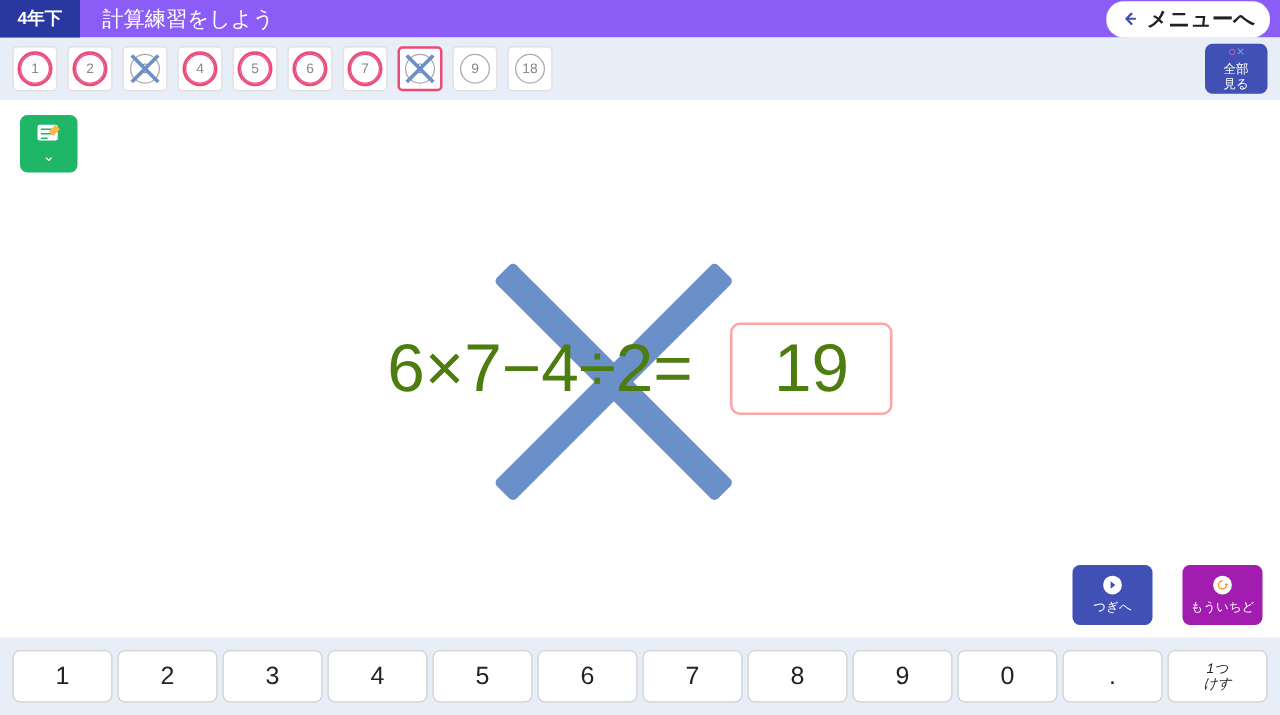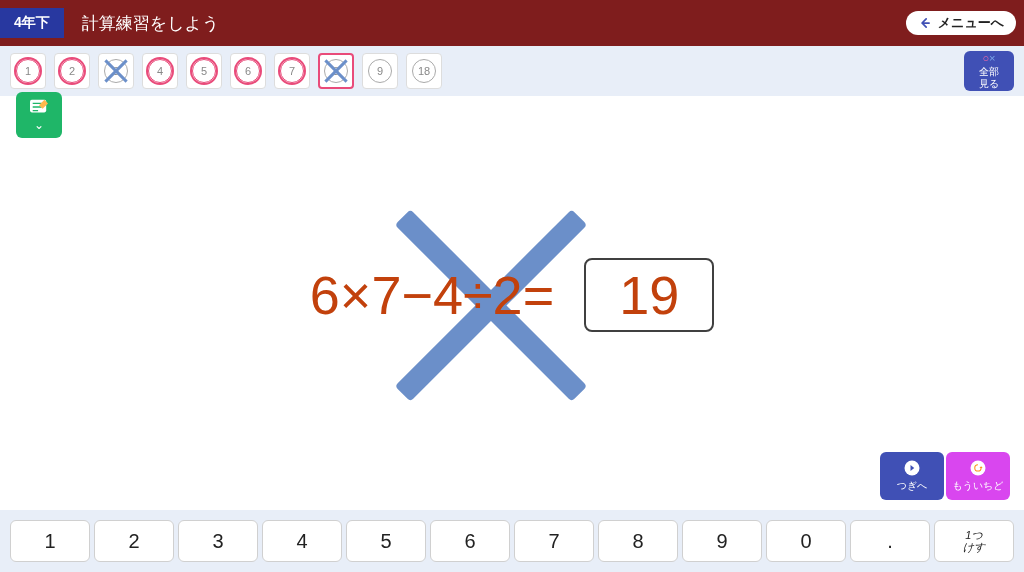--- a/index.html
+++ b/index.html
@@ -1,21 +1,21 @@
 <!DOCTYPE html>
 <html><head>
 <meta charset="utf-8">
 <style>
 * { margin: 0; padding: 0; box-sizing: border-box; font-family: sans-serif; }
 body { width: 1024px; height: 572px; background: #fff; overflow: hidden; position: relative; }
 
-.header { height: 46px; background: #7f1d1d; display: flex; align-items: center; color: #fff; justify-content: space-between; }
+.header { height: 30px; background: #8b5cf6; display: flex; align-items: center; color: #fff; justify-content: space-between; }
 .grade-badge { background: #2838a0; height: 30px; padding: 0 14px; display: flex; align-items: center; font-size: 14px; font-weight: bold; }
 .lesson-title { padding: 0 18px; font-size: 17px; }
-.menu-btn { margin-left: auto; margin-right: 8px; background: #fff; color: #222; border-radius: 14px; padding: 3px 12px; display: flex; align-items: center; gap: 6px; font-size: 13px; font-weight: 600; cursor: pointer; }
+.menu-btn { margin-left: auto; margin-right: 8px; background: #fff; color: #222; border-radius: 14px; padding: 3px 12px; display: flex; align-items: center; gap: 6px; font-size: 17px; font-weight: 600; cursor: pointer; }
 .menu-btn svg { width: 14px; height: 14px; }
 
 .progress-bar { height: 50px; background: #e8eef8; display: flex; align-items: center; padding: 0 10px; gap: 8px; }
 .q-box { width: 36px; height: 36px; background: #fff; border: 1px solid #ddd; border-radius: 4px; display: flex; align-items: center; justify-content: center; position: relative; cursor: pointer; }
 .q-box.current { border: 2px solid #e94b7a; }
 .q-circle { width: 24px; height: 24px; border: 1px solid #aaa; border-radius: 50%; display: flex; align-items: center; justify-content: center; font-size: 11px; color: #888; position: relative; }
 .q-box.correct .q-circle { box-shadow: 0 0 0 2px #e94b7a; border-color: #e94b7a; }
 .q-box .cross-mark { position: absolute; width: 30px; height: 30px; pointer-events: none; }
 .q-box .cross-mark::before, .q-box .cross-mark::after { content: ''; position: absolute; left: 50%; top: 50%; width: 30px; height: 3px; background: #6b8fc9; transform-origin: center; }
 .q-box .cross-mark::before { transform: translate(-50%, -50%) rotate(45deg); }
@@ -24,31 +24,31 @@
 .view-all { margin-left: auto; width: 50px; height: 40px; background: #4050b5; border-radius: 6px; color: #fff; font-size: 10px; display: flex; flex-direction: column; align-items: center; justify-content: center; cursor: pointer; line-height: 1.2; }
 .view-all-icons { font-size: 11px; margin-bottom: 1px; }
 .view-all-icons .o { color: #ff6ba8; }
 .view-all-icons .x { color: #7aa5e8; }
 
 .note-btn { position: absolute; left: 16px; top: 92px; width: 46px; height: 46px; background: #1fb668; border-radius: 6px; display: flex; flex-direction: column; align-items: center; justify-content: center; cursor: pointer; color: #fff; }
 .note-btn svg.note { width: 22px; height: 18px; }
 .note-btn .chev { font-size: 12px; margin-top: 2px; }
 
 .main-area { position: absolute; top: 80px; left: 0; right: 0; bottom: 62px; display: flex; align-items: center; justify-content: center; }
-.equation { font-size: 54px; color: #c2410c; font-family: 'Comic Sans MS', cursive, sans-serif; display: flex; align-items: center; gap: 20px; position: relative; z-index: 2; }
-.answer-box { border: 2px solid #404040; border-radius: 8px; padding: 4px 30px; margin-left: 10px; min-width: 130px; text-align: center; }
+.equation { font-size: 54px; color: #4d7c0f; font-family: 'Comic Sans MS', cursive, sans-serif; display: flex; align-items: center; gap: 20px; position: relative; z-index: 2; }
+.answer-box { border: 2px solid #fca5a5; border-radius: 8px; padding: 4px 30px; margin-left: 10px; min-width: 130px; text-align: center; }
 .big-cross { position: absolute; left: 50%; top: 50%; transform: translate(-60%, -45%); width: 210px; height: 210px; z-index: 1; pointer-events: none; }
 .big-cross::before, .big-cross::after { content: ''; position: absolute; left: 50%; top: 50%; width: 250px; height: 22px; background: #6b8fc9; border-radius: 4px; }
 .big-cross::before { transform: translate(-50%, -50%) rotate(45deg); }
 .big-cross::after { transform: translate(-50%, -50%) rotate(-45deg); }
 
-.action-btns { position: absolute; right: 14px; bottom: 72px; display: flex; gap: 2px; }
+.action-btns { position: absolute; right: 14px; bottom: 72px; display: flex; gap: 24px; }
 .act-btn { width: 64px; height: 48px; border-radius: 6px; display: flex; flex-direction: column; align-items: center; justify-content: center; color: #fff; font-size: 10px; cursor: pointer; gap: 2px; }
 .act-btn.next { background: #4050b5; }
-.act-btn.retry { background: #d946ef; }
+.act-btn.retry { background: #a21caf; }
 .act-btn svg { width: 18px; height: 18px; }
 
 .keypad-wrap { position: absolute; bottom: 0; left: 0; right: 0; height: 62px; background: #e8eef8; display: flex; align-items: center; justify-content: center; padding: 8px 10px; gap: 4px; }
 .key { flex: 1; height: 42px; background: #fff; border: 1px solid #d0d0d0; border-radius: 6px; display: flex; align-items: center; justify-content: center; font-size: 20px; color: #222; cursor: pointer; font-family: sans-serif; }
 .key.special { font-size: 11px; line-height: 1.1; text-align: center; }
 </style>
 </head>
 <body>
 
 <div class="header">

